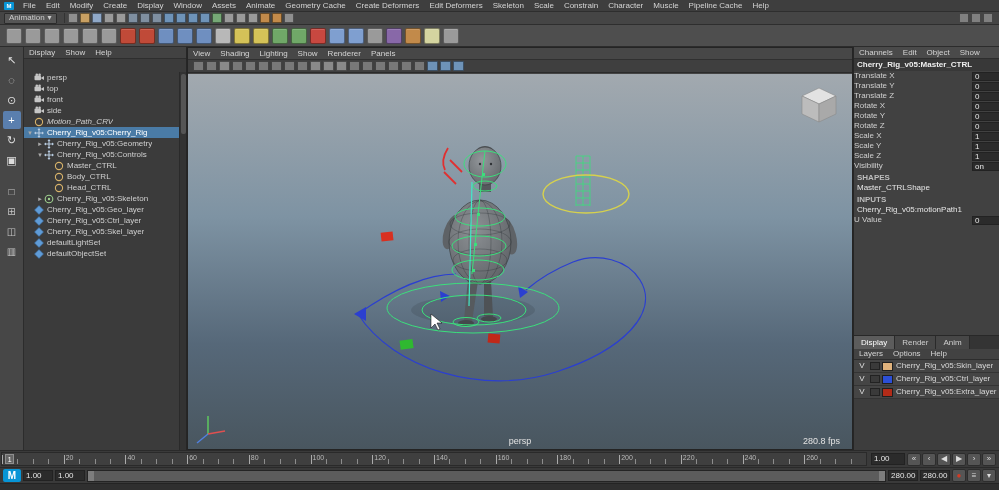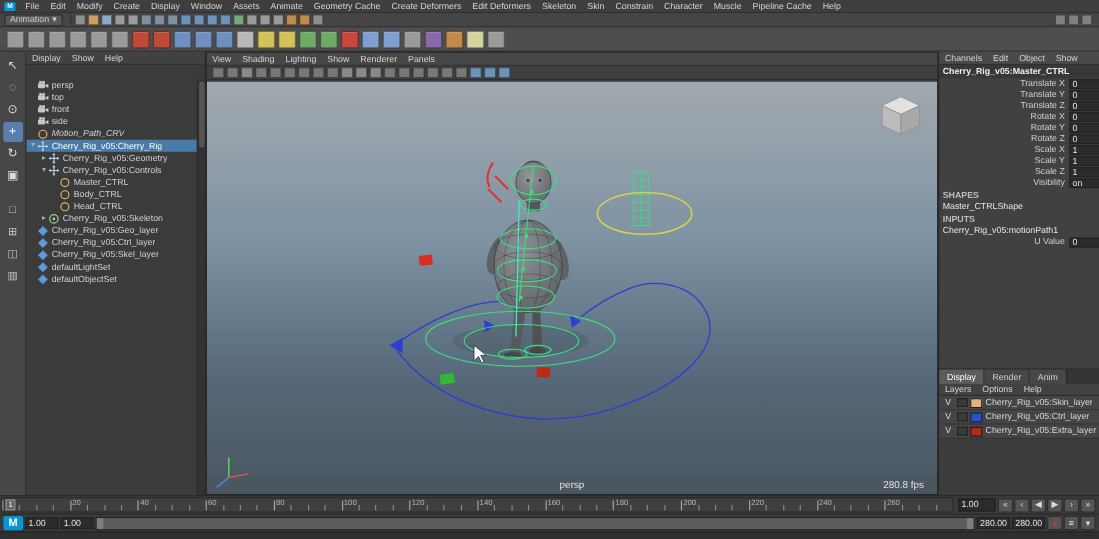--- a/index.html
+++ b/index.html
@@ -62,21 +62,21 @@
   .watermark{position:absolute;left:148px;top:158px;font-size:17px;font-weight:bold;color:#2b59e0;
              letter-spacing:1px;text-shadow:0 0 2px rgba(255,255,255,.45);white-space:nowrap;}
   .persp-label{position:absolute;bottom:3px;left:50%;transform:translateX(-50%);font-size:9px;color:#e2e2e2;}
   .hud-fps{position:absolute;bottom:3px;right:12px;font-size:9px;color:#e2e2e2;}
 
   
   .rightpanel{position:absolute;left:853px;top:47px;width:158px;height:403px;background:#414141;border-left:1px solid #262626;}
   .cb-menus{height:12px;background:#4a4a4a;display:flex;align-items:center;border-bottom:1px solid #2e2e2e;}
   .cb-object{font-size:8px;padding:2px 3px;color:#efefef;background:#383838;white-space:nowrap;overflow:hidden;font-weight:bold;}
   .cb-row{display:flex;height:10px;align-items:center;padding-right:3px;}
-  .cb-name{flex:1;text-align:right;padding-right:4px;color:#cfcfcf;white-space:nowrap;overflow:hidden;}
+  .cb-name{flex:1;padding-right:4px;color:#cfcfcf;white-space:nowrap;overflow:hidden;}
   .cb-value{width:36px;flex:none;background:#2b2b2b;border:1px solid #222;color:#e6e6e6;
             padding:0 2px;height:9px;font-size:8px;}
   .cb-section{font-size:8px;font-weight:bold;color:#bdbdbd;padding:3px 3px 1px;}
   .cb-node{font-size:8px;color:#e6e6e6;padding:1px 3px;white-space:nowrap;overflow:hidden;}
 
   
   .layer-editor{position:absolute;left:0;right:0;top:288px;bottom:0;background:#3d3d3d;border-top:1px solid #282828;}
   .le-tabs{display:flex;height:13px;background:#343434;}
   .le-tab{padding:0 7px;display:flex;align-items:center;background:#474747;color:#cfcfcf;
           border-right:1px solid #2a2a2a;font-size:8px;}
@@ -133,21 +133,21 @@
       <div class="menu-item" data-name="menu-modify">Modify</div>
       <div class="menu-item" data-name="menu-create">Create</div>
       <div class="menu-item" data-name="menu-display">Display</div>
       <div class="menu-item" data-name="menu-window">Window</div>
       <div class="menu-item" data-name="menu-assets">Assets</div>
       <div class="menu-item" data-name="menu-animate">Animate</div>
       <div class="menu-item" data-name="menu-geometry-cache">Geometry Cache</div>
       <div class="menu-item" data-name="menu-create-deformers">Create Deformers</div>
       <div class="menu-item" data-name="menu-edit-deformers">Edit Deformers</div>
       <div class="menu-item" data-name="menu-skeleton">Skeleton</div>
-      <div class="menu-item" data-name="menu-skin">Skin</div>
+      <div class="menu-item" data-name="menu-skin">Scale</div>
       <div class="menu-item" data-name="menu-constrain">Constrain</div>
       <div class="menu-item" data-name="menu-character">Character</div>
       <div class="menu-item" data-name="menu-muscle">Muscle</div>
       <div class="menu-item" data-name="menu-pipeline-cache">Pipeline Cache</div>
       <div class="menu-item" data-name="menu-help">Help</div>
     </div>
 
   <div class="statusline" data-name="status-line">
     <div class="mode-dropdown" data-name="menu-set-dropdown">
       <span data-name="menu-set-label">Animation</span>

